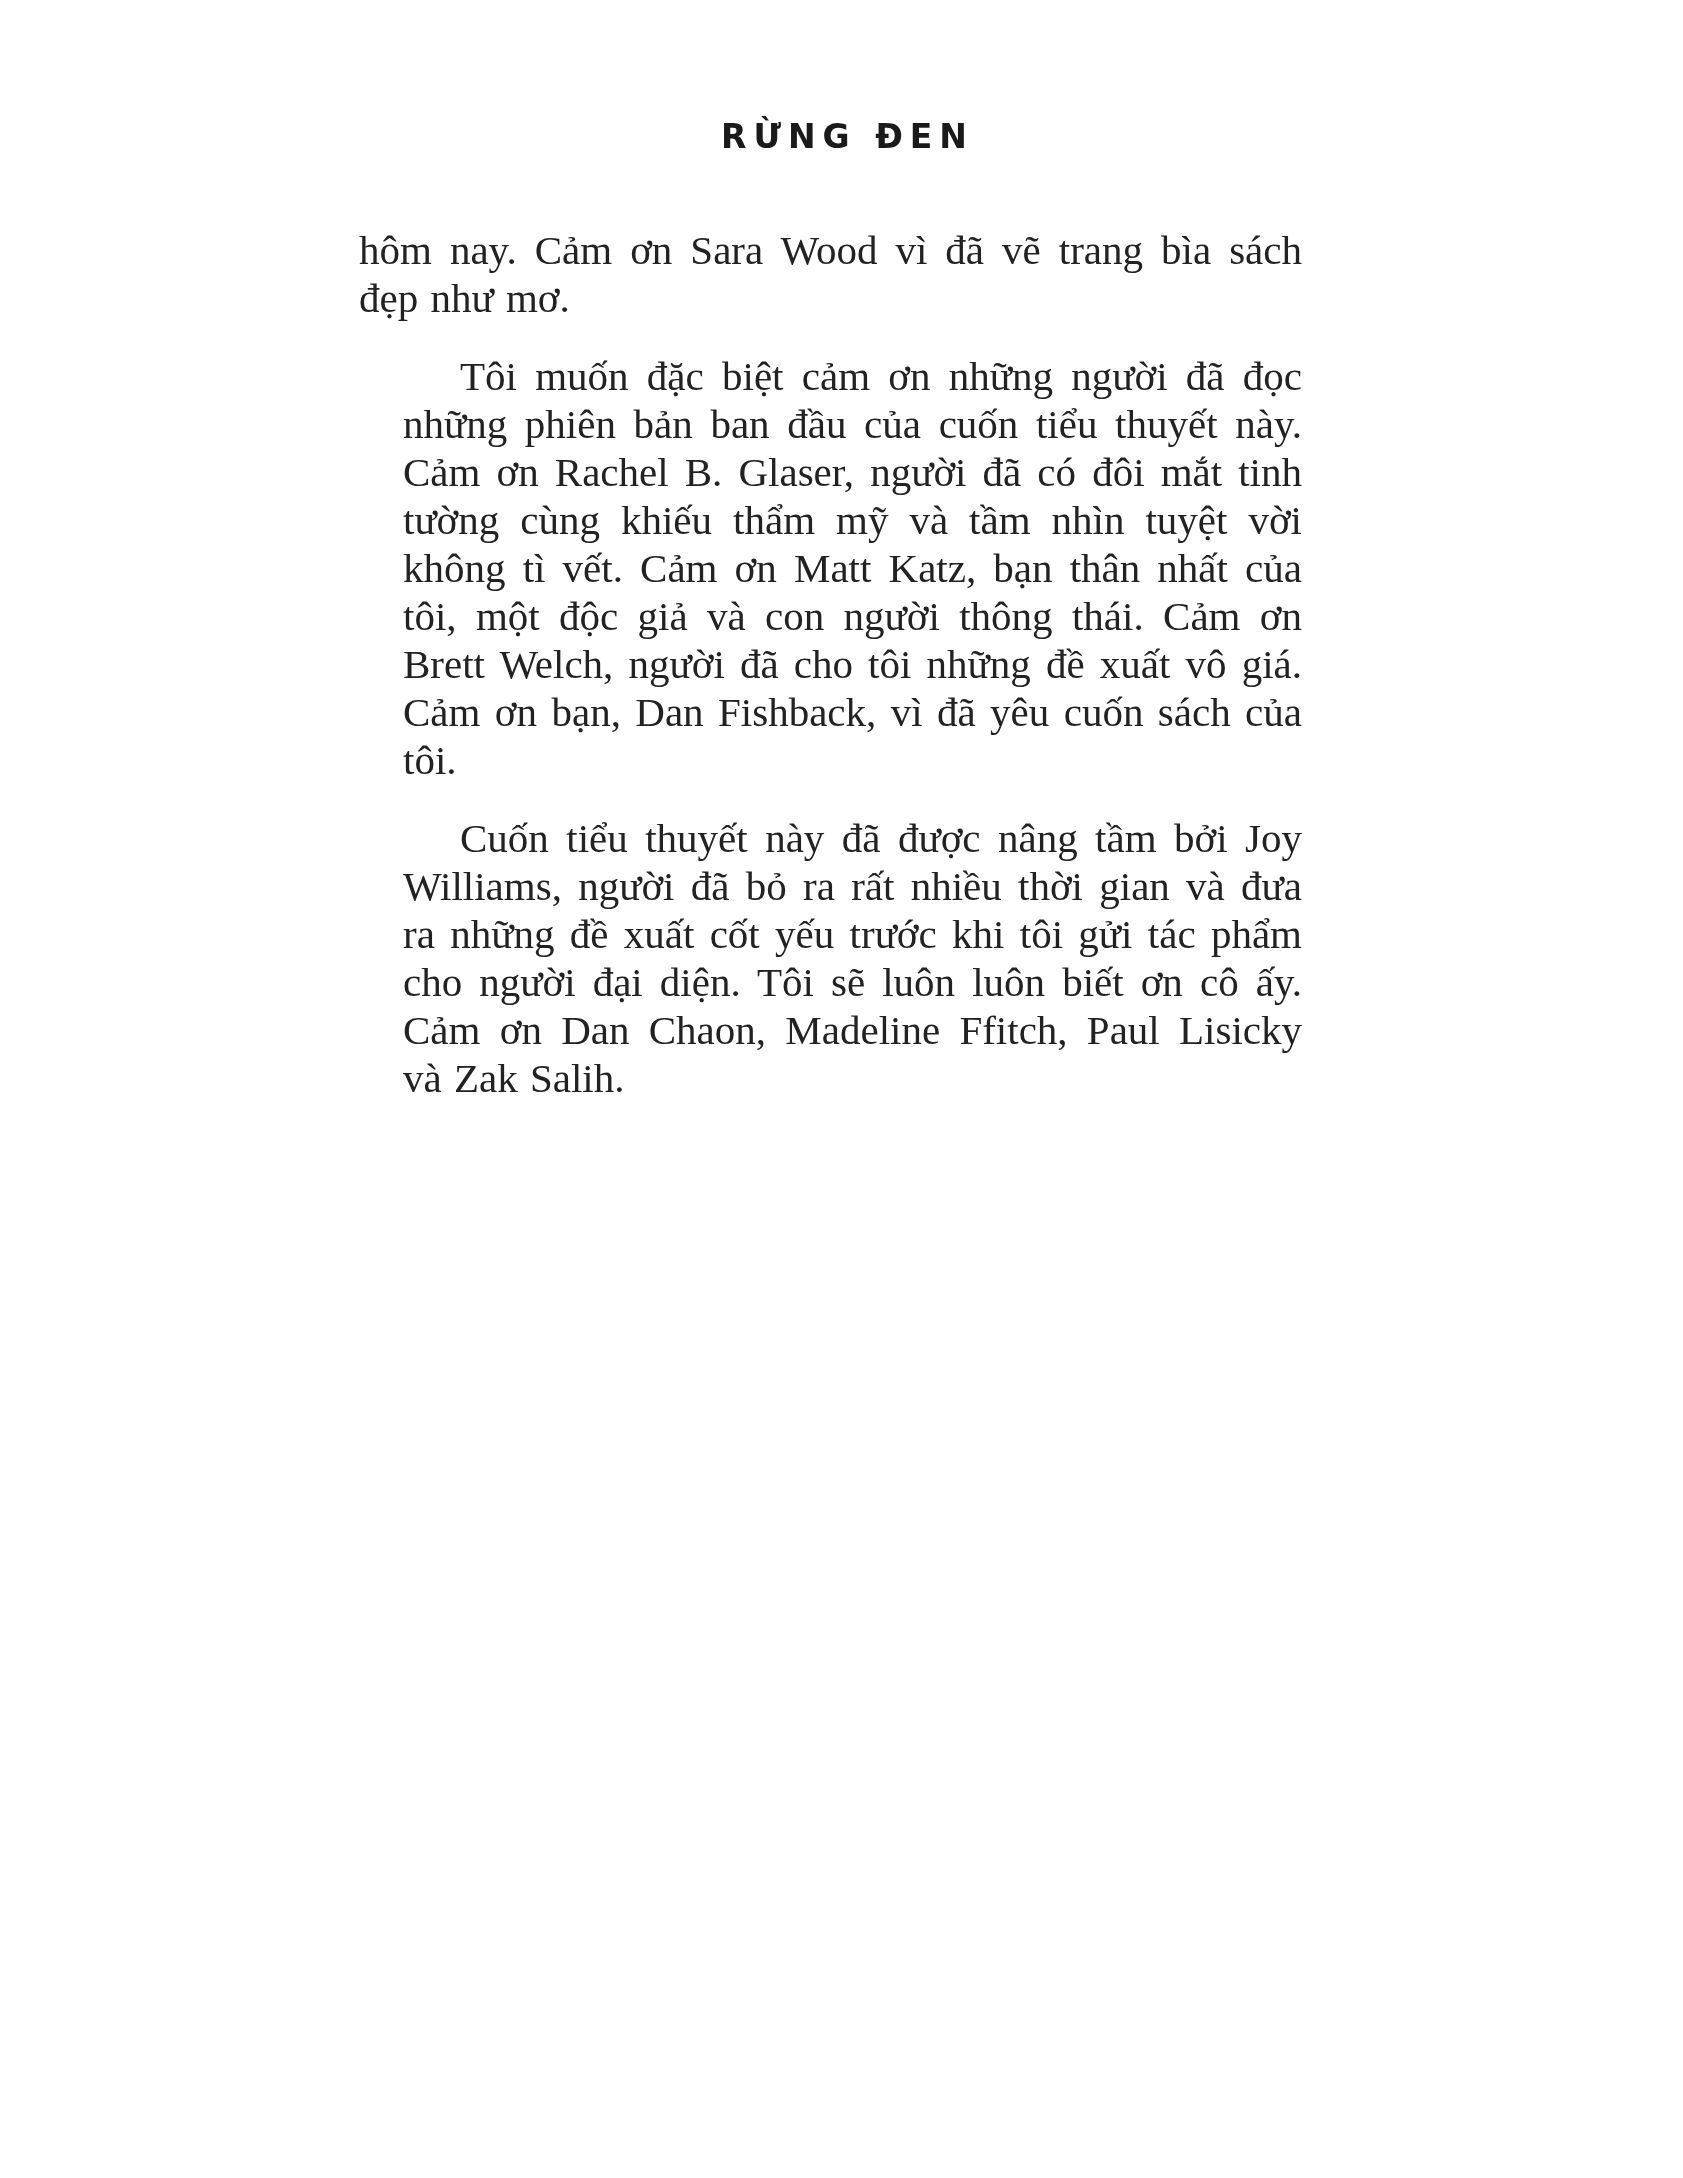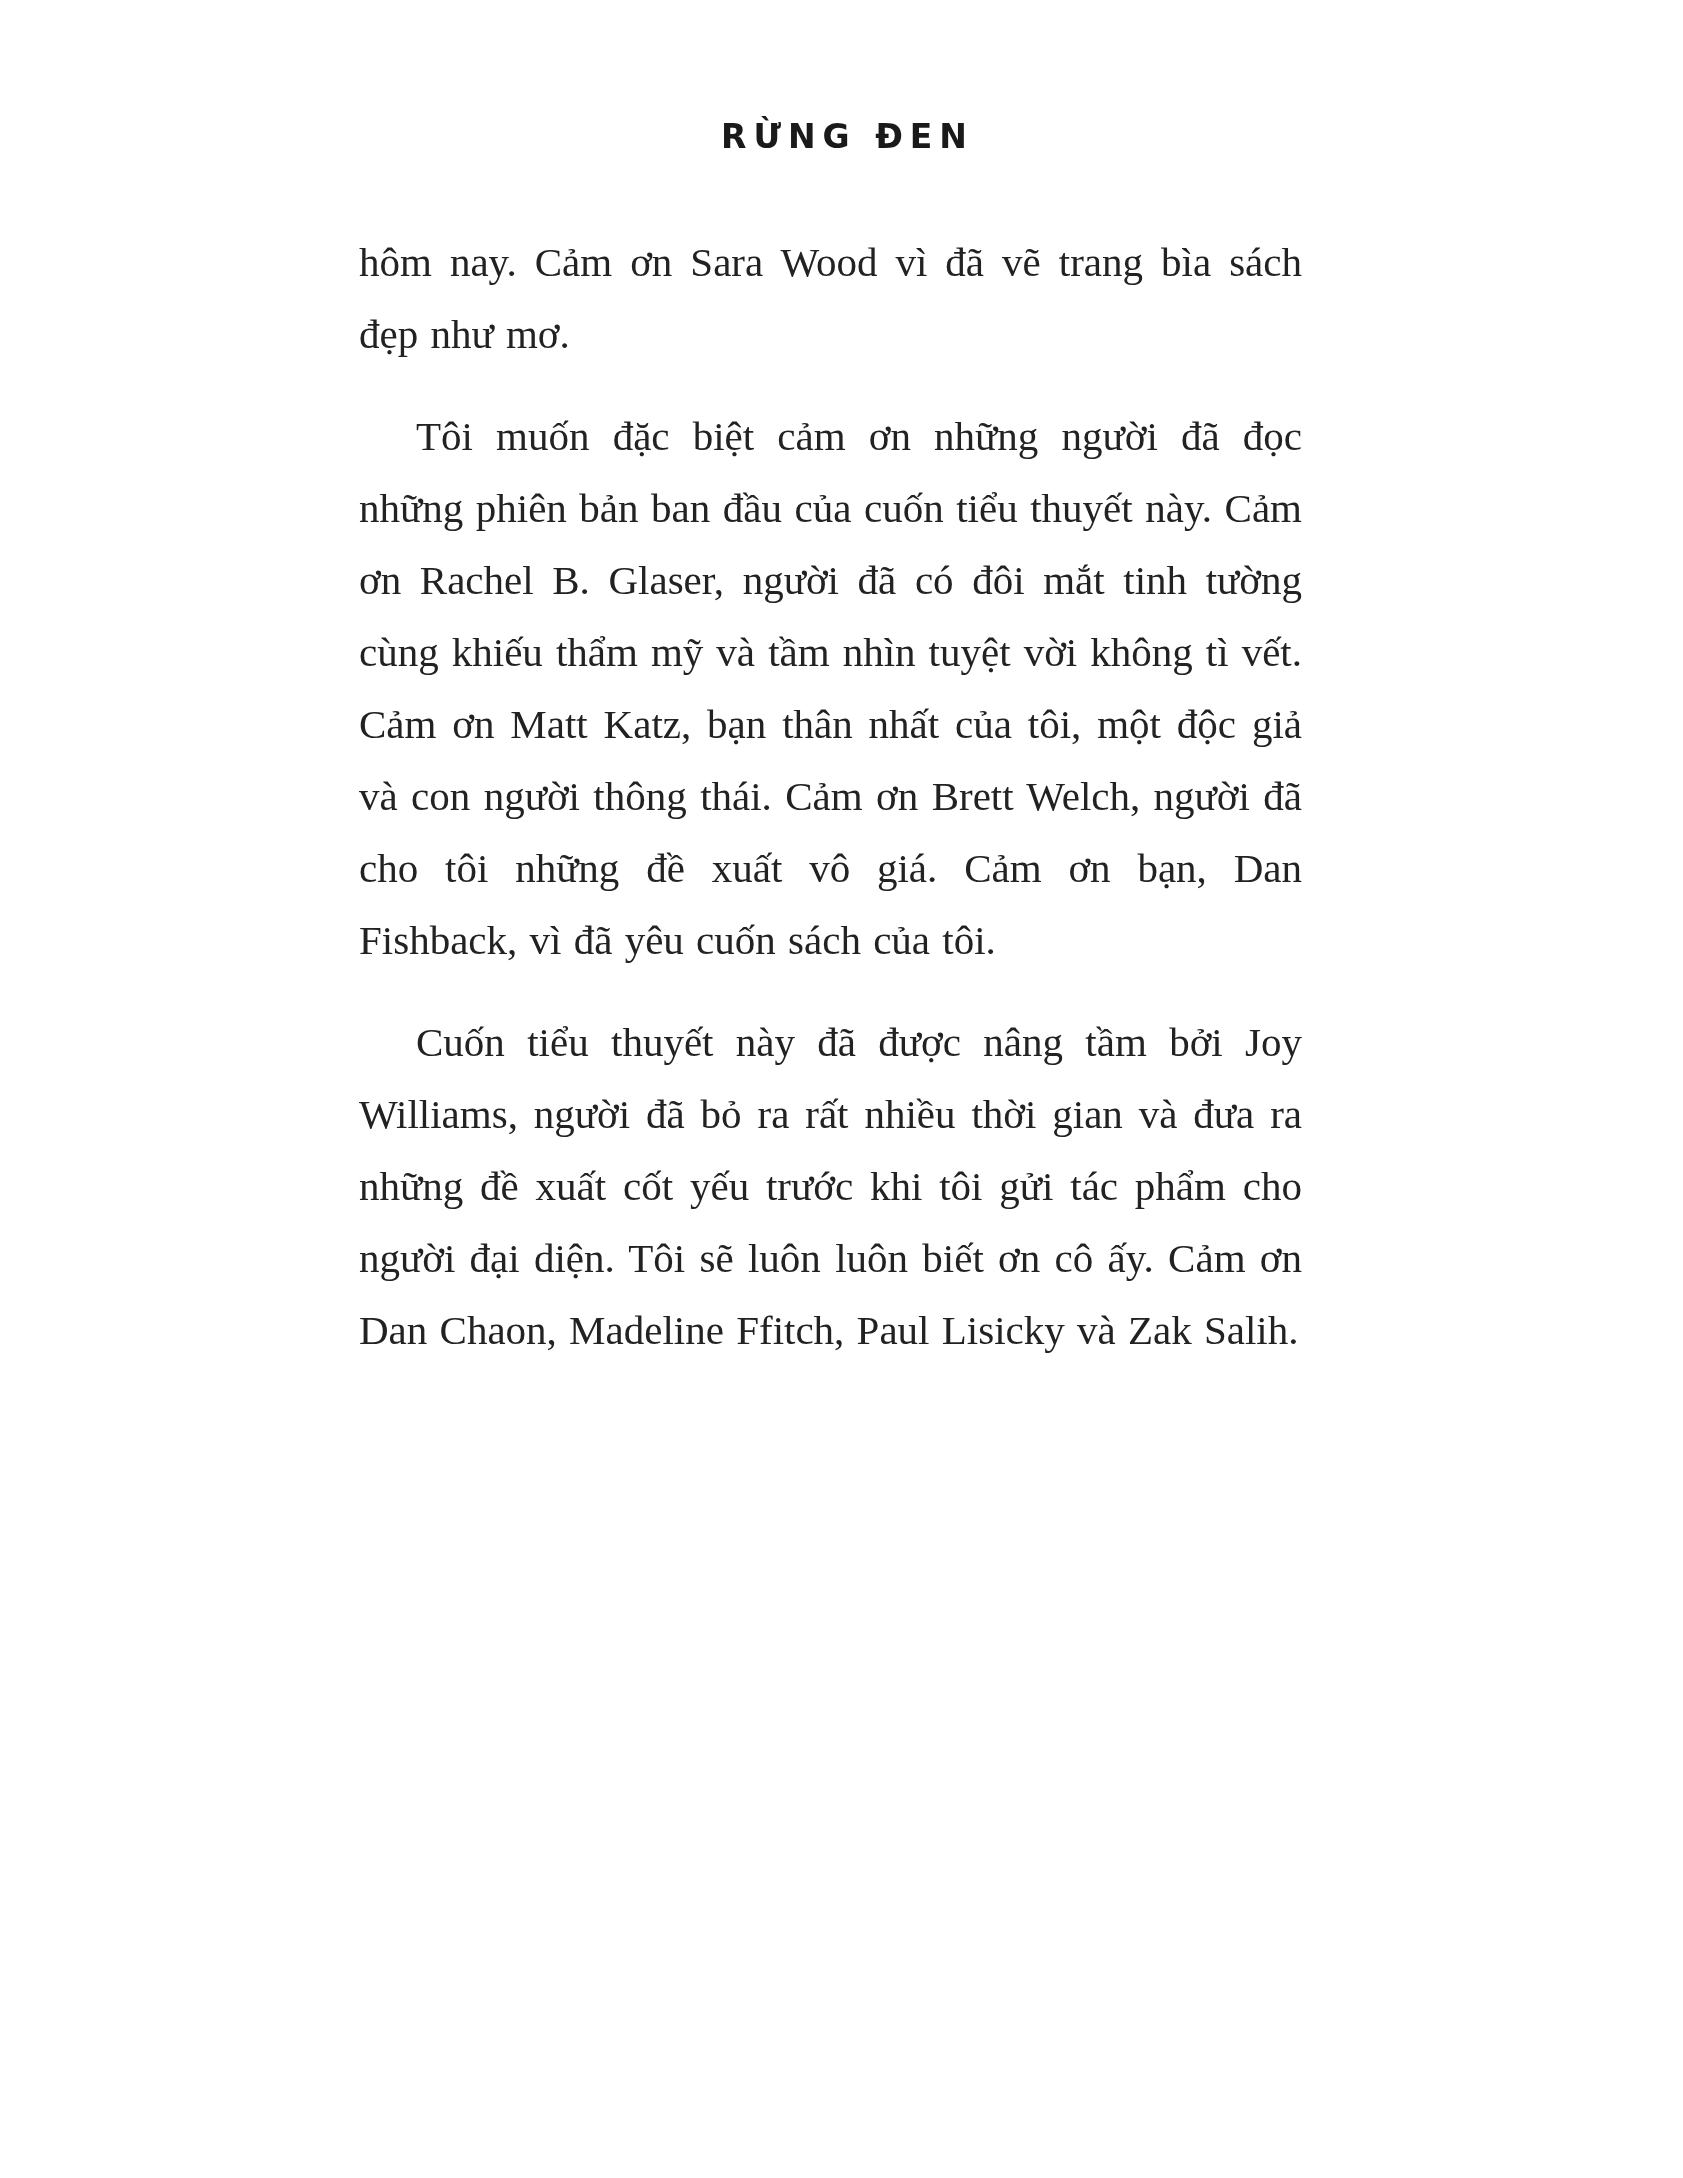--- a/index.html
+++ b/index.html
@@ -31,28 +31,29 @@
   }
   .content {
     position: absolute;
     top: 226px;
     left: 359px;
     width: 943px;
   }
   .content p {
     margin: 0 0 30px 0;
     font-size: 41px;
-    line-height: 72px;
+    line-height: 48px;
     text-align: justify;
     text-justify: inter-word;
     word-spacing: 2px;
     color: #222222;
   }
   .content p.indent {
     text-indent: 57px;
+    margin-left: 44px;
   }
   .content p:last-child {
     margin-bottom: 0;
   }
   .folio {
     position: absolute;
     bottom: 77px;
     left: 0;
     width: 100%;
     text-align: center;

